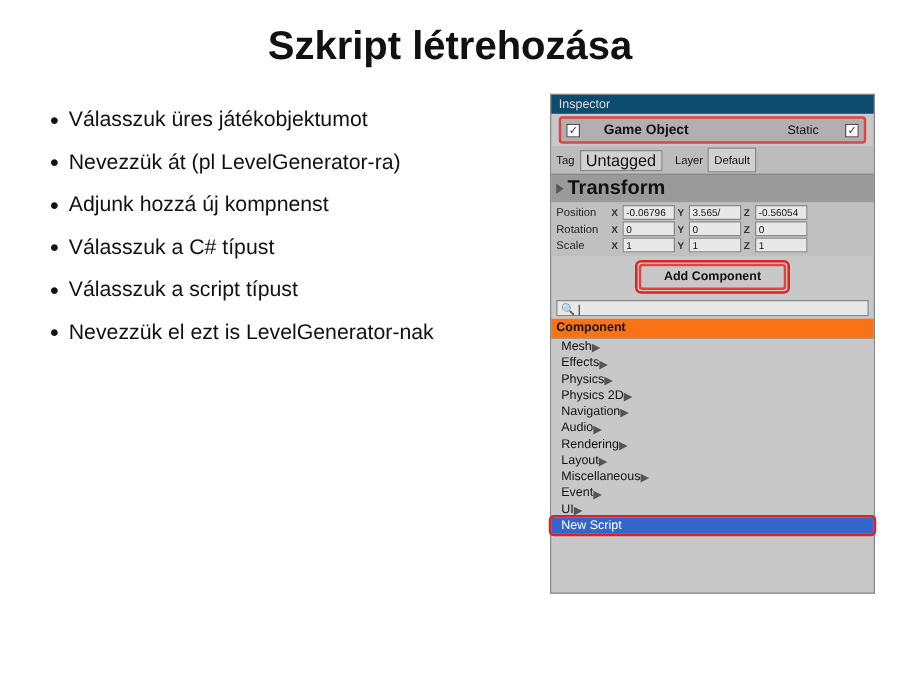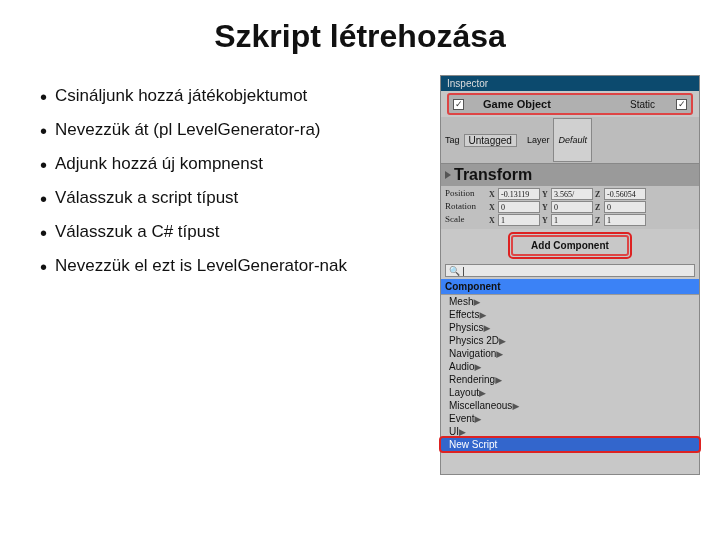--- a/index.html
+++ b/index.html
@@ -140,25 +140,24 @@
       display: inline-block;
     }
 
     .transform-grid {
       background: #c0c0c0;
       padding: 2px 4px;
     }
 
     .transform-row {
       display: flex;
-      align-items: flex-start;
+      align-items: center;
       margin-bottom: 1px;
       font-size: 9px;
       gap: 2px;
-      font-family: Liberation Serif, serif;
     }
 
     .transform-label {
       width: 42px;
       font-size: 9px;
       color: #222;
     }
 
     .xyz-group {
       display: flex;
@@ -228,21 +227,21 @@
       font-size: 9px;
       color: #666;
       margin-right: 2px;
     }
 
     .component-list {
       background: #c8c8c8;
     }
 
     .component-header-row {
-      background: #3b82f6;
+      background: #f97316;
       padding: 2px 4px;
       font-weight: bold;
       font-size: 10px;
       color: #111;
       border-bottom: 1px solid #999;
     }
 
     .component-item {
       padding: 1px 4px 1px 8px;
       font-size: 10px;
@@ -264,33 +263,33 @@
     }
   </style>
 </head>
 <body>
 
 <h1 class="page-title">Szkript létrehozása</h1>
 
 <div class="content-area">
   <ul class="bullet-list">
     <li>
-        <span>Csináljunk hozzá játékobjektumot</span>
+        <span>Válasszuk üres játékobjektumot</span>
       </li>
     <li>
         <span>Nevezzük át (pl LevelGenerator-ra)</span>
       </li>
     <li>
         <span>Adjunk hozzá új kompnenst</span>
       </li>
     <li>
+        <span>Válasszuk a C# típust</span>
+      </li>
+    <li>
         <span>Válasszuk a script típust</span>
-      </li>
-    <li>
-        <span>Válasszuk a C# típust</span>
       </li>
     <li>
         <span>Nevezzük el ezt is LevelGenerator-nak</span>
       </li>
   </ul>
 
   <div class="inspector-panel">
 
     <div class="inspector-titlebar">
       <span>Inspector</span>
@@ -301,38 +300,38 @@
         <div class="checkbox"></div>
         <span class="go-label">Game Object</span>
         <span style="flex:1"></span>
         <span style="font-size:10px">Static</span>
         <div class="checkbox" style="margin-left:2px;"></div>
       </div>
     </div>
 
     <div class="tag-layer-row">
       <span>Tag</span>
-      <span style="background:#d0d0d0;border:1px solid #888;padding:0 4px;font-size:10px;">Untagged</span>
+      <span style="background:#d0d0d0;border:1px solid #888;padding:0 4px;font-size:13px;">Untagged</span>
       <span style="margin-left:6px;">Layer</span>
-      <span style="background:#d0d0d0;border:1px solid #888;padding:16px 4px;font-size:9px;font-style:italic;">Default</span>
+      <span style="background:#d0d0d0;border:1px solid #888;padding:4px 4px;font-size:9px;">Default</span>
     </div>
 
     <div class="section-header">
       <span class="triangle"></span>
       <span>Transform</span>
     </div>
 
     <div class="transform-grid">
 
       <div class="transform-row">
         <span class="transform-label">Position</span>
         <div class="xyz-group">
           <div class="xyz-field">
             <span class="xyz-label">X</span>
-            <div class="field-box">-0.13119</div>
+            <div class="field-box">-0.06796</div>
           </div>
           <div class="xyz-field">
             <span class="xyz-label">Y</span>
             <div class="field-box">3.565/</div>
           </div>
           <div class="xyz-field">
             <span class="xyz-label">Z</span>
             <div class="field-box">-0.56054</div>
           </div>
         </div>

